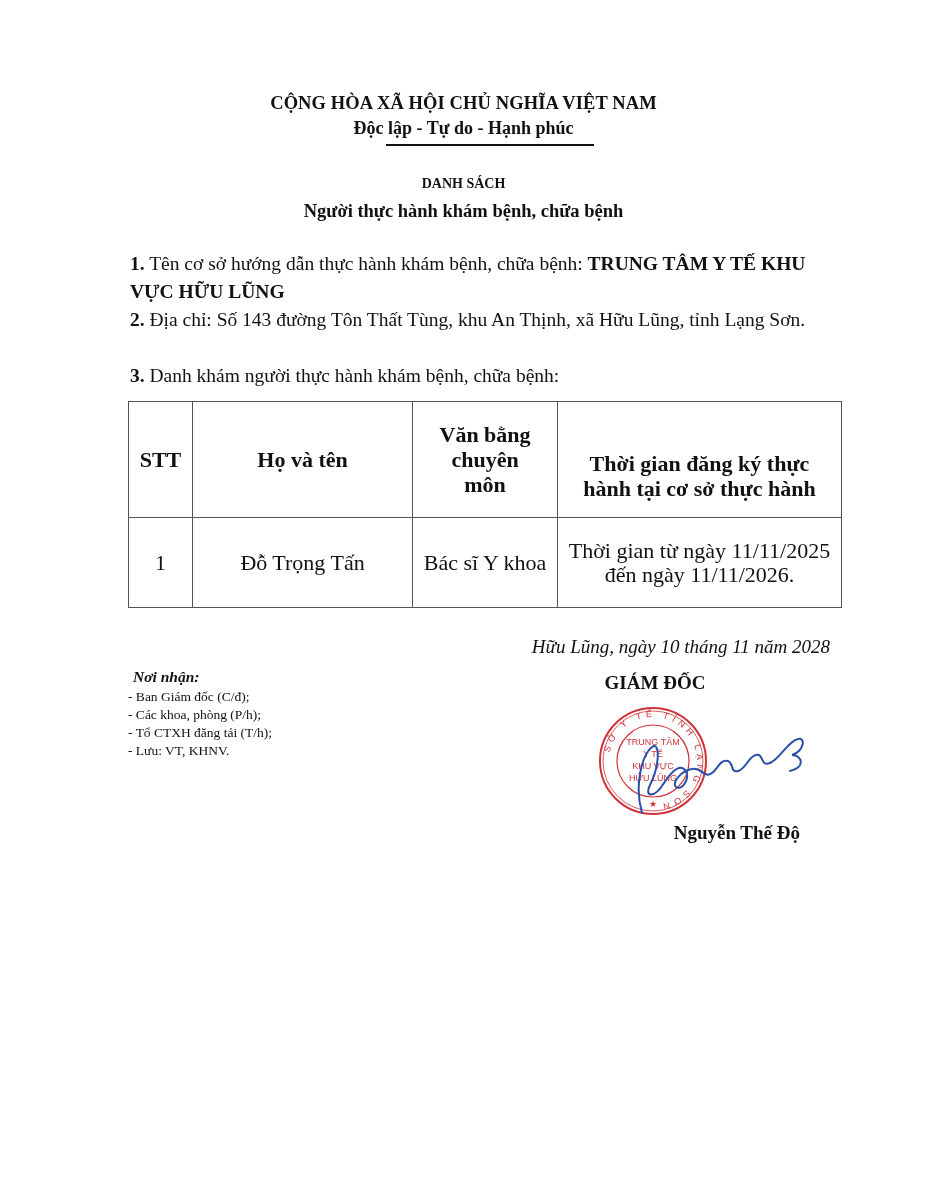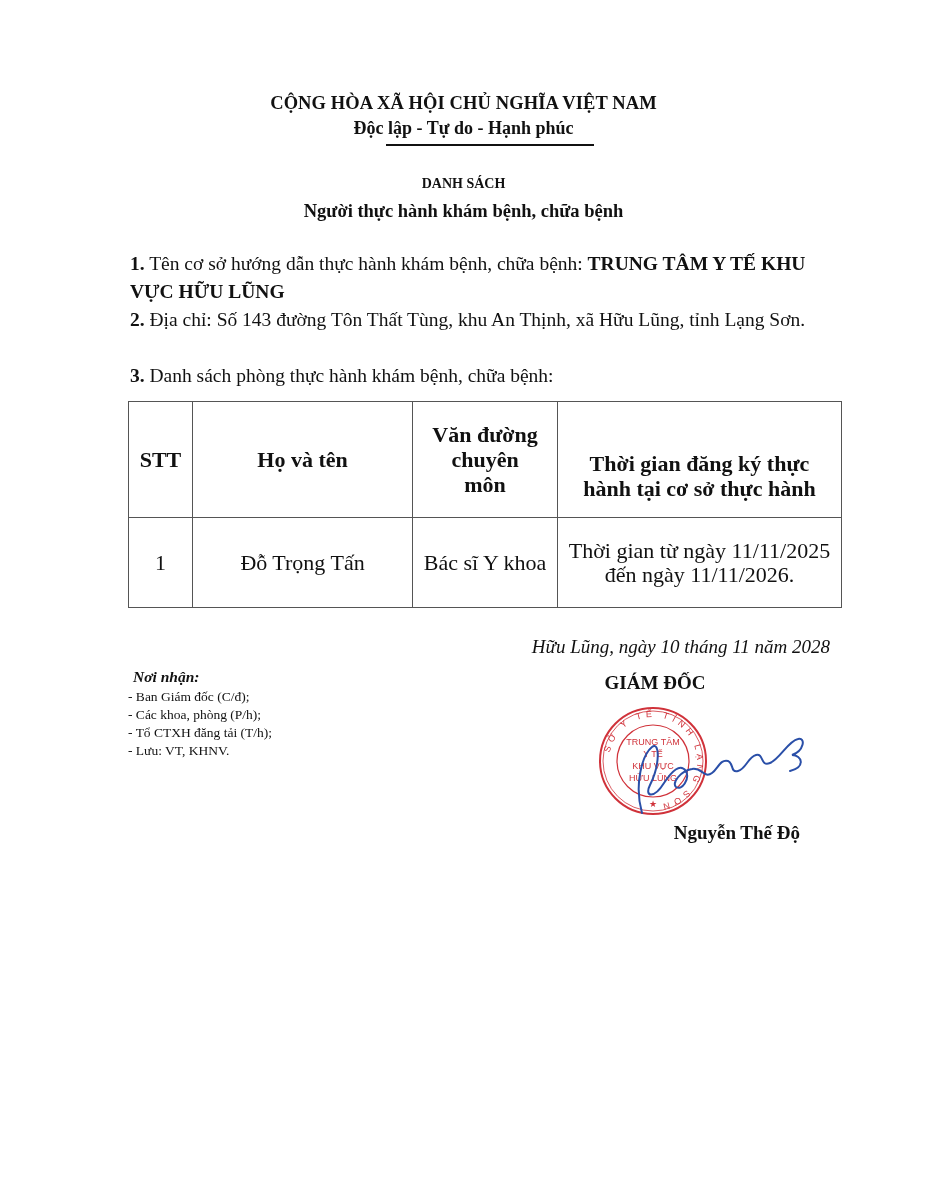--- a/index.html
+++ b/index.html
@@ -44,35 +44,35 @@
 <div class="abs para p1">
   <b>1.</b>
   <span>Tên cơ sở hướng dẫn thực hành khám bệnh, chữa bệnh: </span><b>TRUNG TÂM Y TẾ KHU VỰC HỮU LŨNG</b>
 </div>
 <div class="abs para p2">
   <b>2.</b>
   <span>Địa chỉ: Số 143 đường Tôn Thất Tùng, khu An Thịnh, xã Hữu Lũng, tỉnh Lạng Sơn.</span>
 </div>
 <div class="abs para p3">
   <b>3.</b>
-  <span>Danh sách phòng thực hành khám bệnh, chữa bệnh:</span>
+  <span>Danh khám người thực hành khám bệnh, chữa bệnh:</span>
 </div>
 
 <table class="list">
   <colgroup>
     <col style="width:64px">
       <col style="width:221px">
       <col style="width:145px">
       <col style="width:284px">
   </colgroup>
   <tbody>
       <tr>
     <th>STT</th>
     <th>Họ và tên</th>
-    <th><span style="display:inline-block;width:110px;">Văn đường chuyên môn</span></th>
+    <th><span style="display:inline-block;width:110px;">Văn bằng chuyên môn</span></th>
     <th><span style="display:inline-block;width:270px;margin-top:33px;">Thời gian đăng ký thực hành tại cơ sở thực hành</span></th>
   </tr>
   <tr>
     <td>1</td>
     <td>Đỗ Trọng Tấn</td>
     <td>Bác sĩ Y khoa</td>
     <td>
       <div>Thời gian từ ngày 11/11/2025</div>
       <div>đến ngày 11/11/2026.</div>
     </td>

